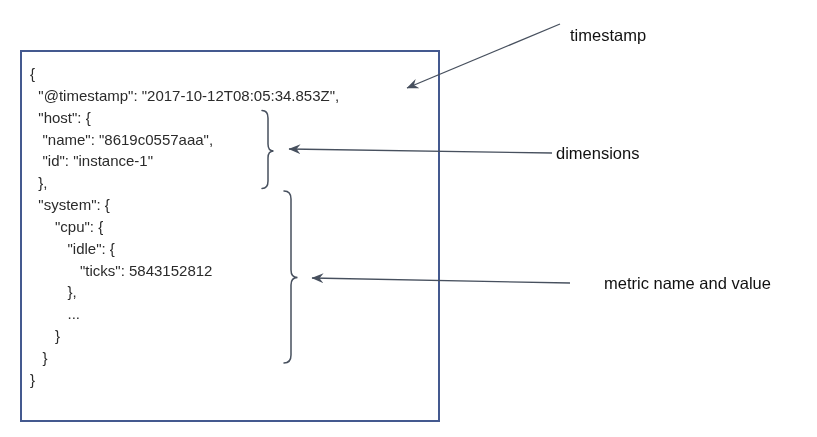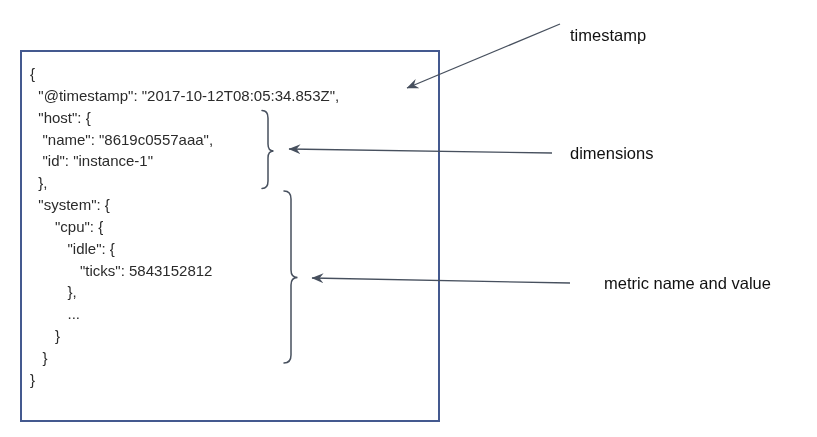--- a/index.html
+++ b/index.html
@@ -62,21 +62,21 @@
     stroke: none;
   }
   .label {
     position: absolute;
     font-size: 16.5px;
     line-height: 19px;
     color: var(--label-text);
     white-space: nowrap;
   }
   .label-timestamp { left: 570px; top: 26px; text-align: right; }
-  .label-dimensions { left: 570px; top: 144px; }
+  .label-dimensions { left: 556px; top: 144px; }
   .label-metric { left: 604px; top: 274px; }
 </style>
 </head>
 <body>
 
 <div class="canvas">
 
   <div class="json-box"></div>
 
   <div class="code"><div>{</div><div>  "@timestamp": "2017-10-12T08:05:34.853Z",</div><div>  "host": {</div><div>   "name": "8619c0557aaa",</div><div>   "id": "instance-1"</div><div>  },</div><div>  "system": {</div><div>      "cpu": {</div><div>         "idle": {</div><div>            "ticks": 5843152812</div><div>         },</div><div>         ...</div><div>      }</div><div>   }</div><div>}</div></div>

